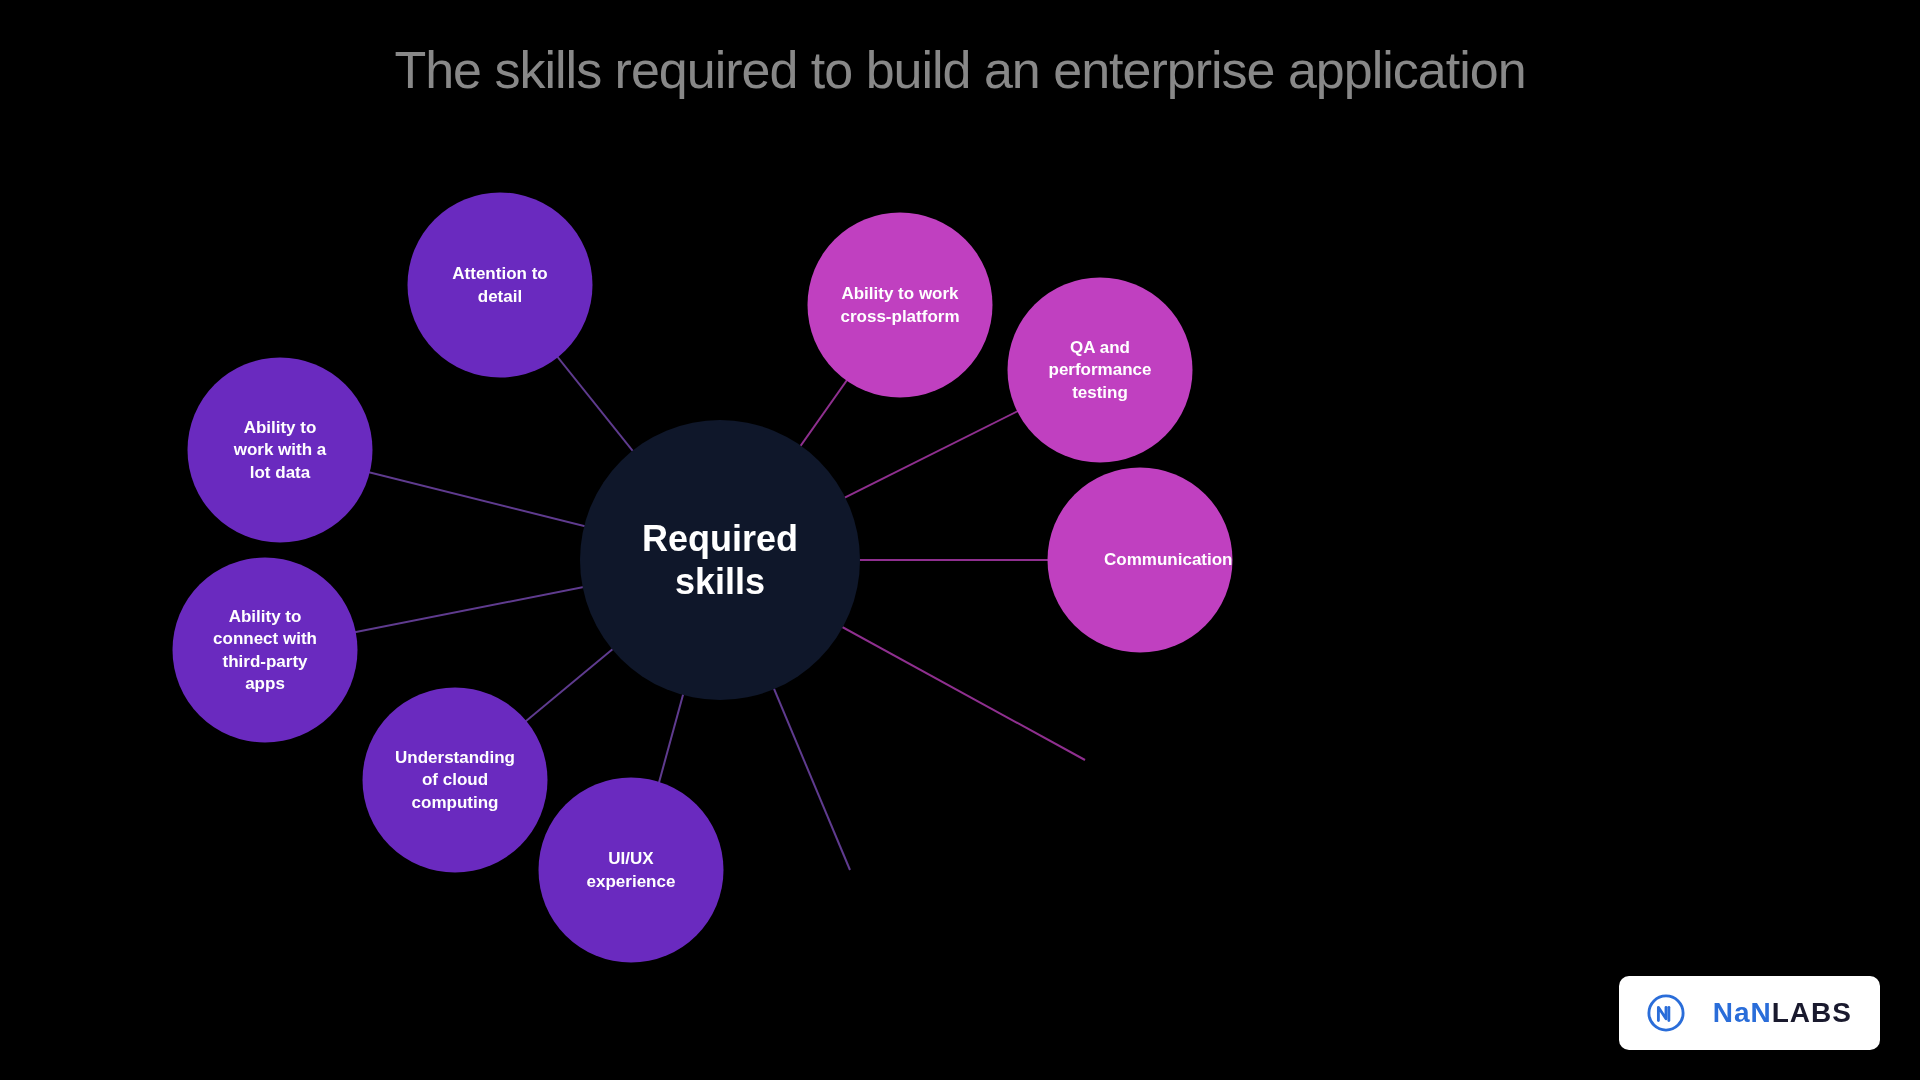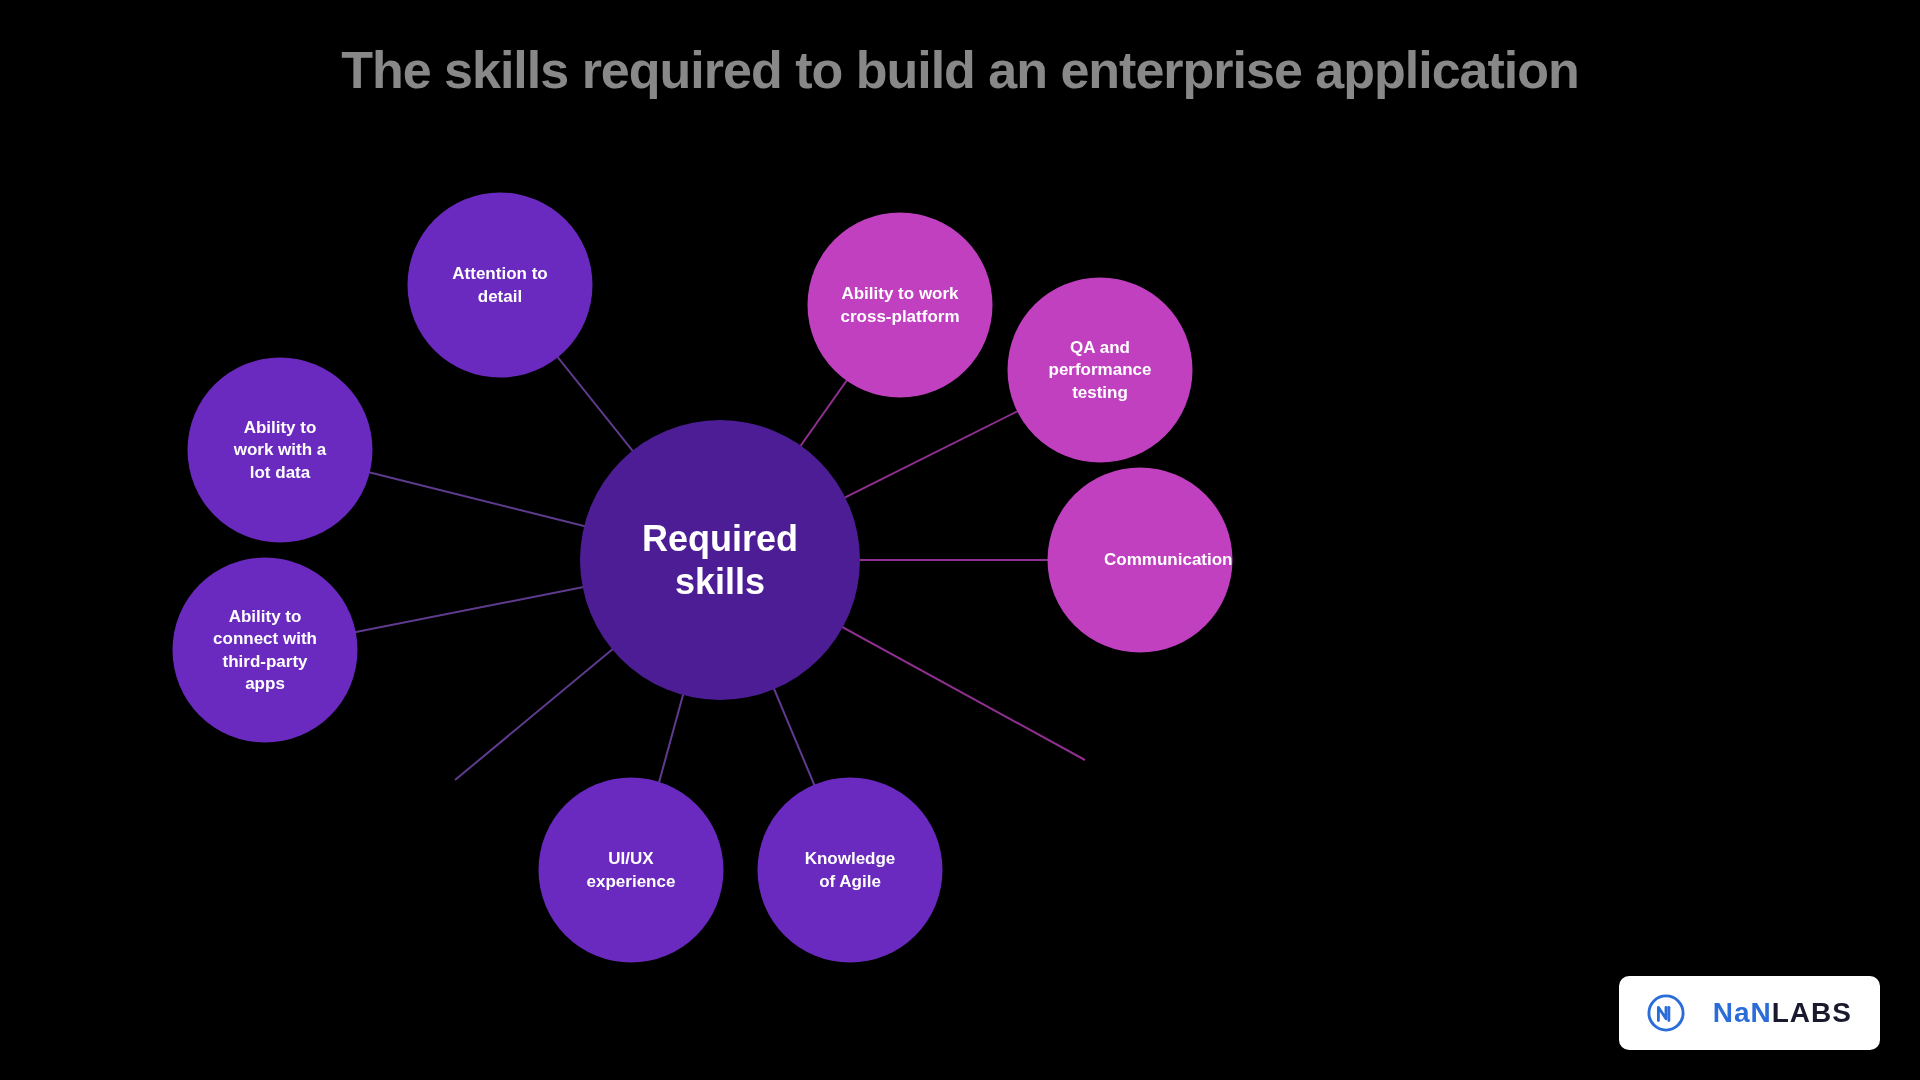--- a/index.html
+++ b/index.html
@@ -12,21 +12,21 @@
       position: relative;
     }
 
     .title {
       position: absolute;
       top: 40px;
       left: 0;
       right: 0;
       text-align: center;
       font-size: 52px;
-      font-weight: 700;
+      font-weight: 400;
       color: #888;
       letter-spacing: -1px;
     }
 
     .diagram {
       position: absolute;
       top: 120px;
       left: 0;
       right: 0;
       bottom: 0;
@@ -48,21 +48,21 @@
       justify-content: center;
       text-align: center;
       color: #fff;
       font-weight: 700;
       transform: translate(-50%, -50%);
     }
 
     .node-center {
       width: 280px;
       height: 280px;
-      background: #4c1d95;
+      background: #0f172a;
       font-size: 36px;
       line-height: 1.2;
       left: 720px;
       top: 440px;
     }
 
     .node-purple {
       background: #6a2abf;
     }
 
@@ -199,28 +199,28 @@
   </div>
 
   <div class="node node-md node-purple node-data">
     <span>Ability to<br>work with a<br>lot data</span>
   </div>
 
   <div class="node node-md node-purple node-connect">
     <span>Ability to<br>connect with<br>third-party<br>apps</span>
   </div>
 
+  <div class="node node-md node-purple node-cloud">
+    <span>Understanding<br>of cloud<br>computing</span>
+  </div>
 
   <div class="node node-md node-purple node-uiux">
     <span>UI/UX<br>experience</span>
   </div>
 
-  <div class="node node-md node-purple node-agile">
-    <span>Knowledge<br>of Agile</span>
-  </div>
 
 
   <div class="node node-md node-pink node-comm">
     <span>Communication</span>
   </div>
 
   <div class="node node-md node-pink node-qa">
     <span>QA and<br>performance<br>testing</span>
   </div>
 

